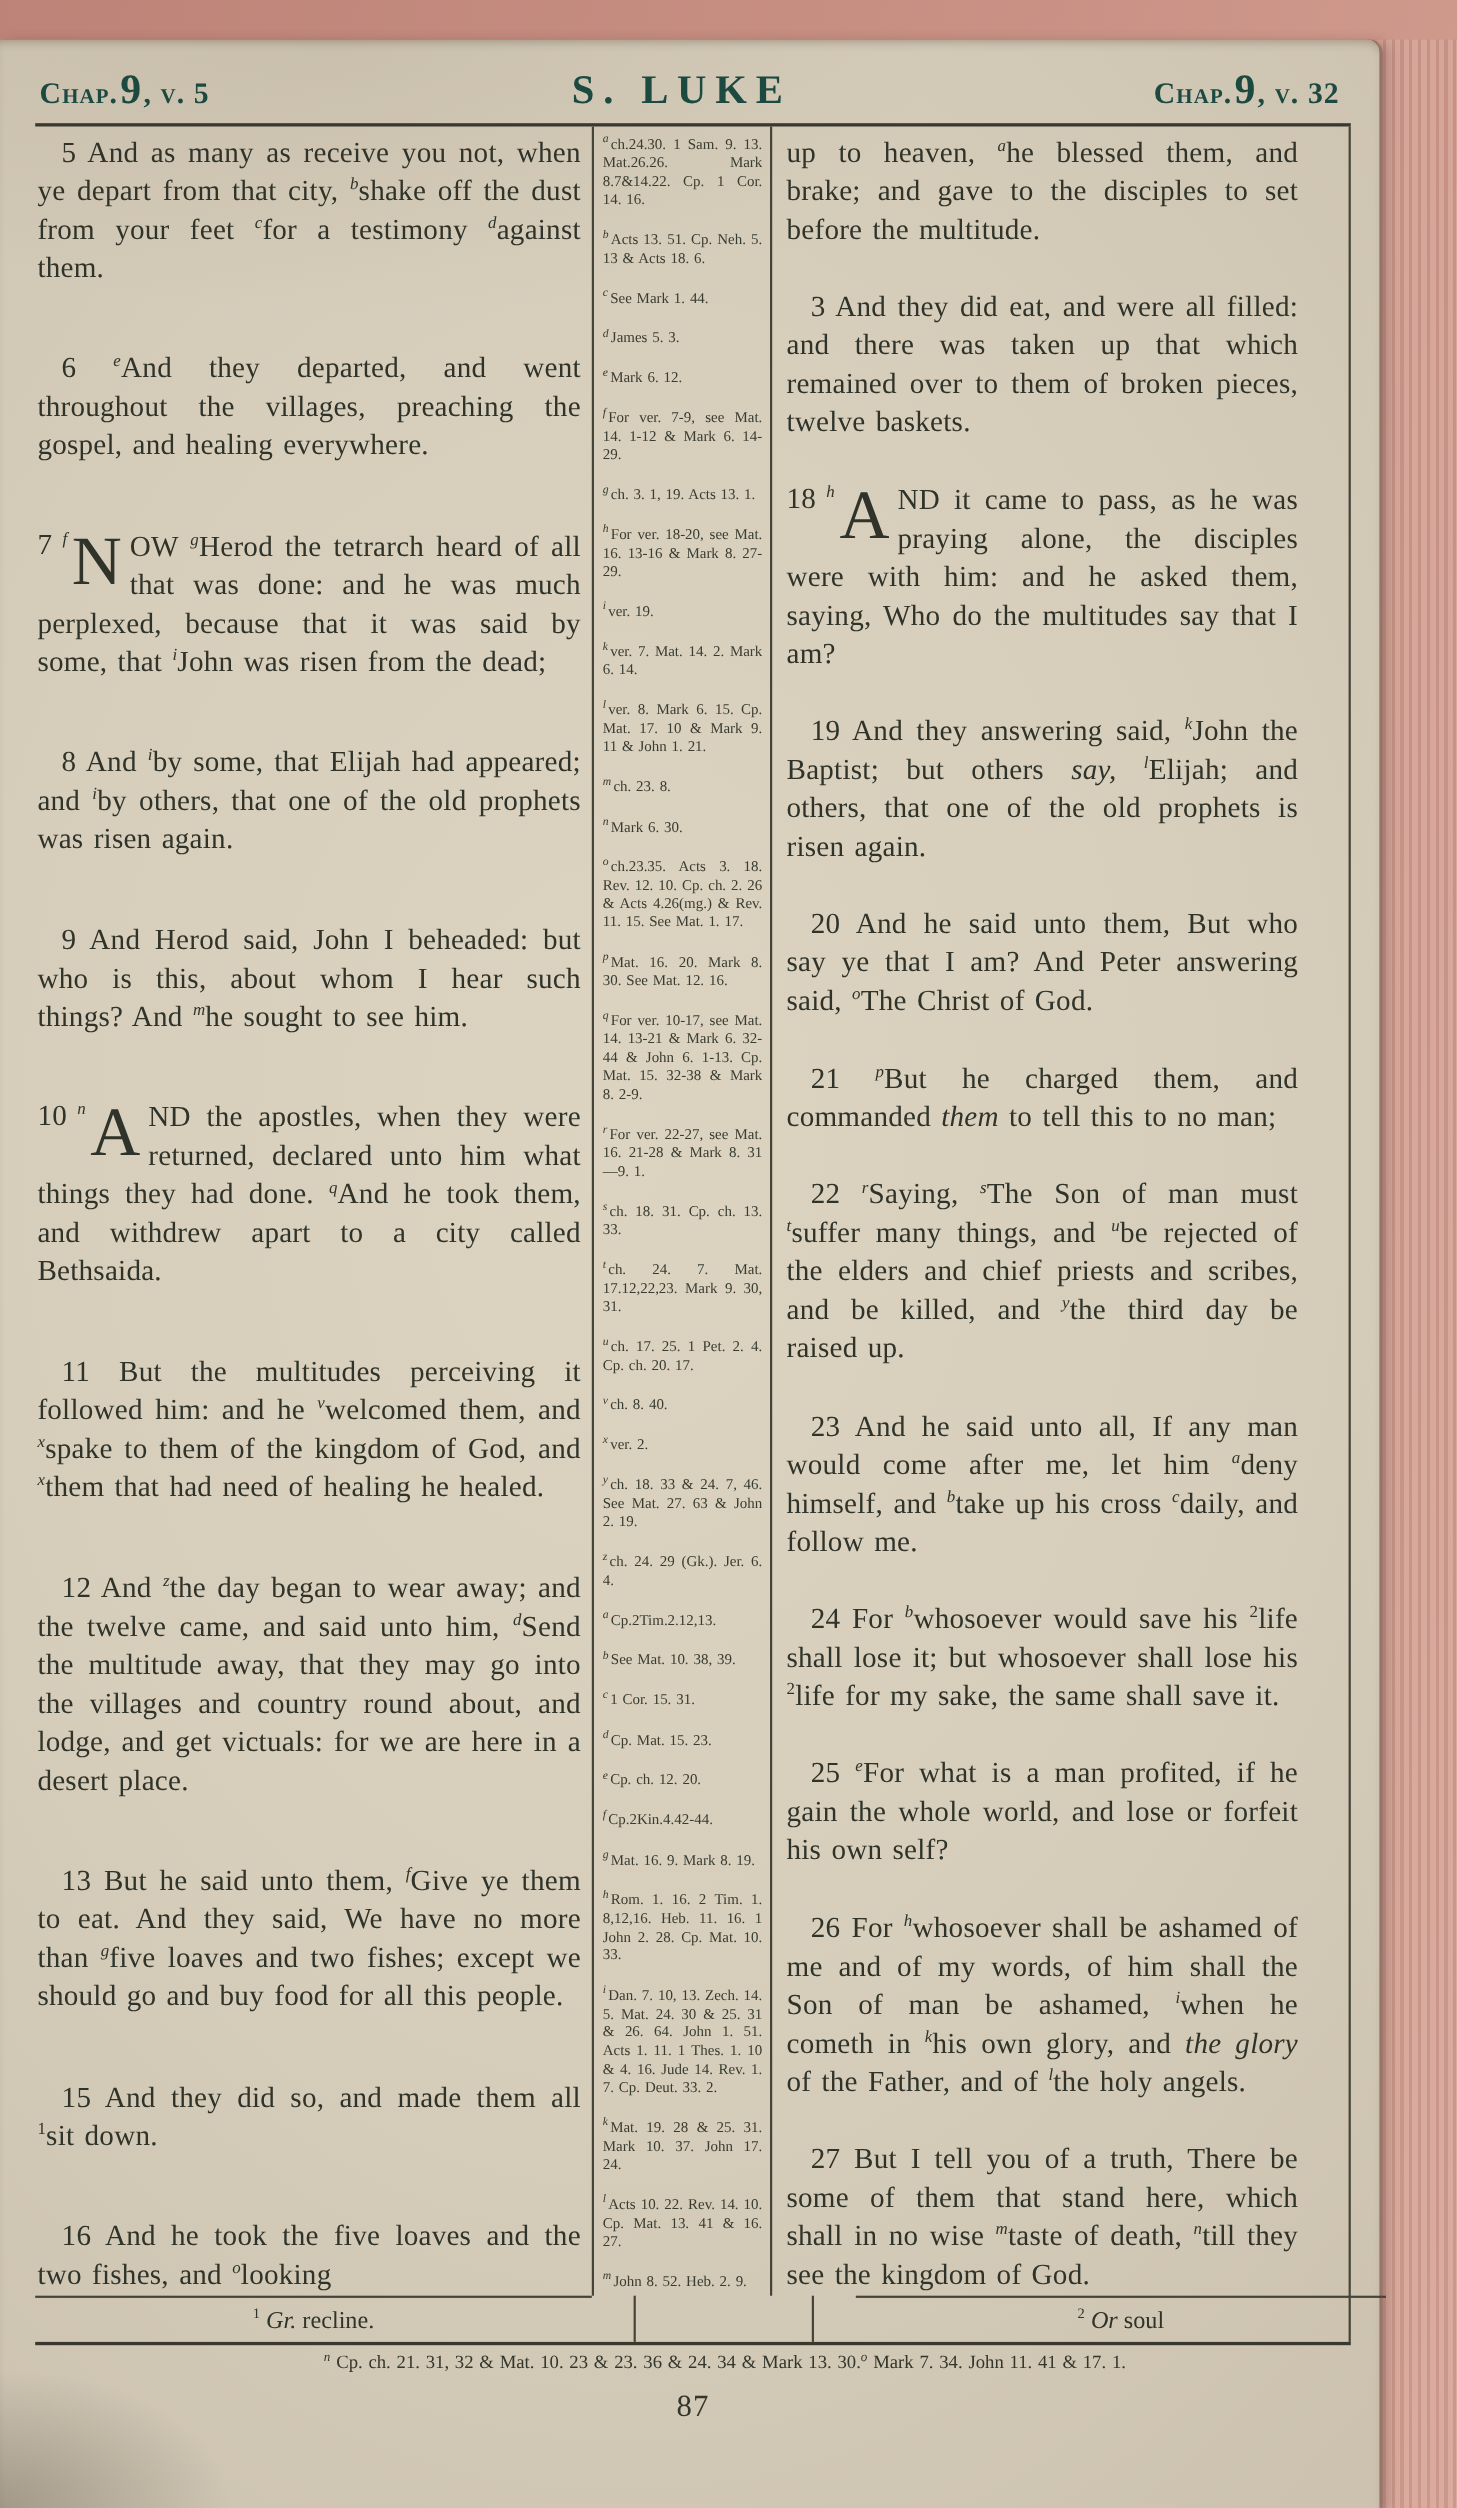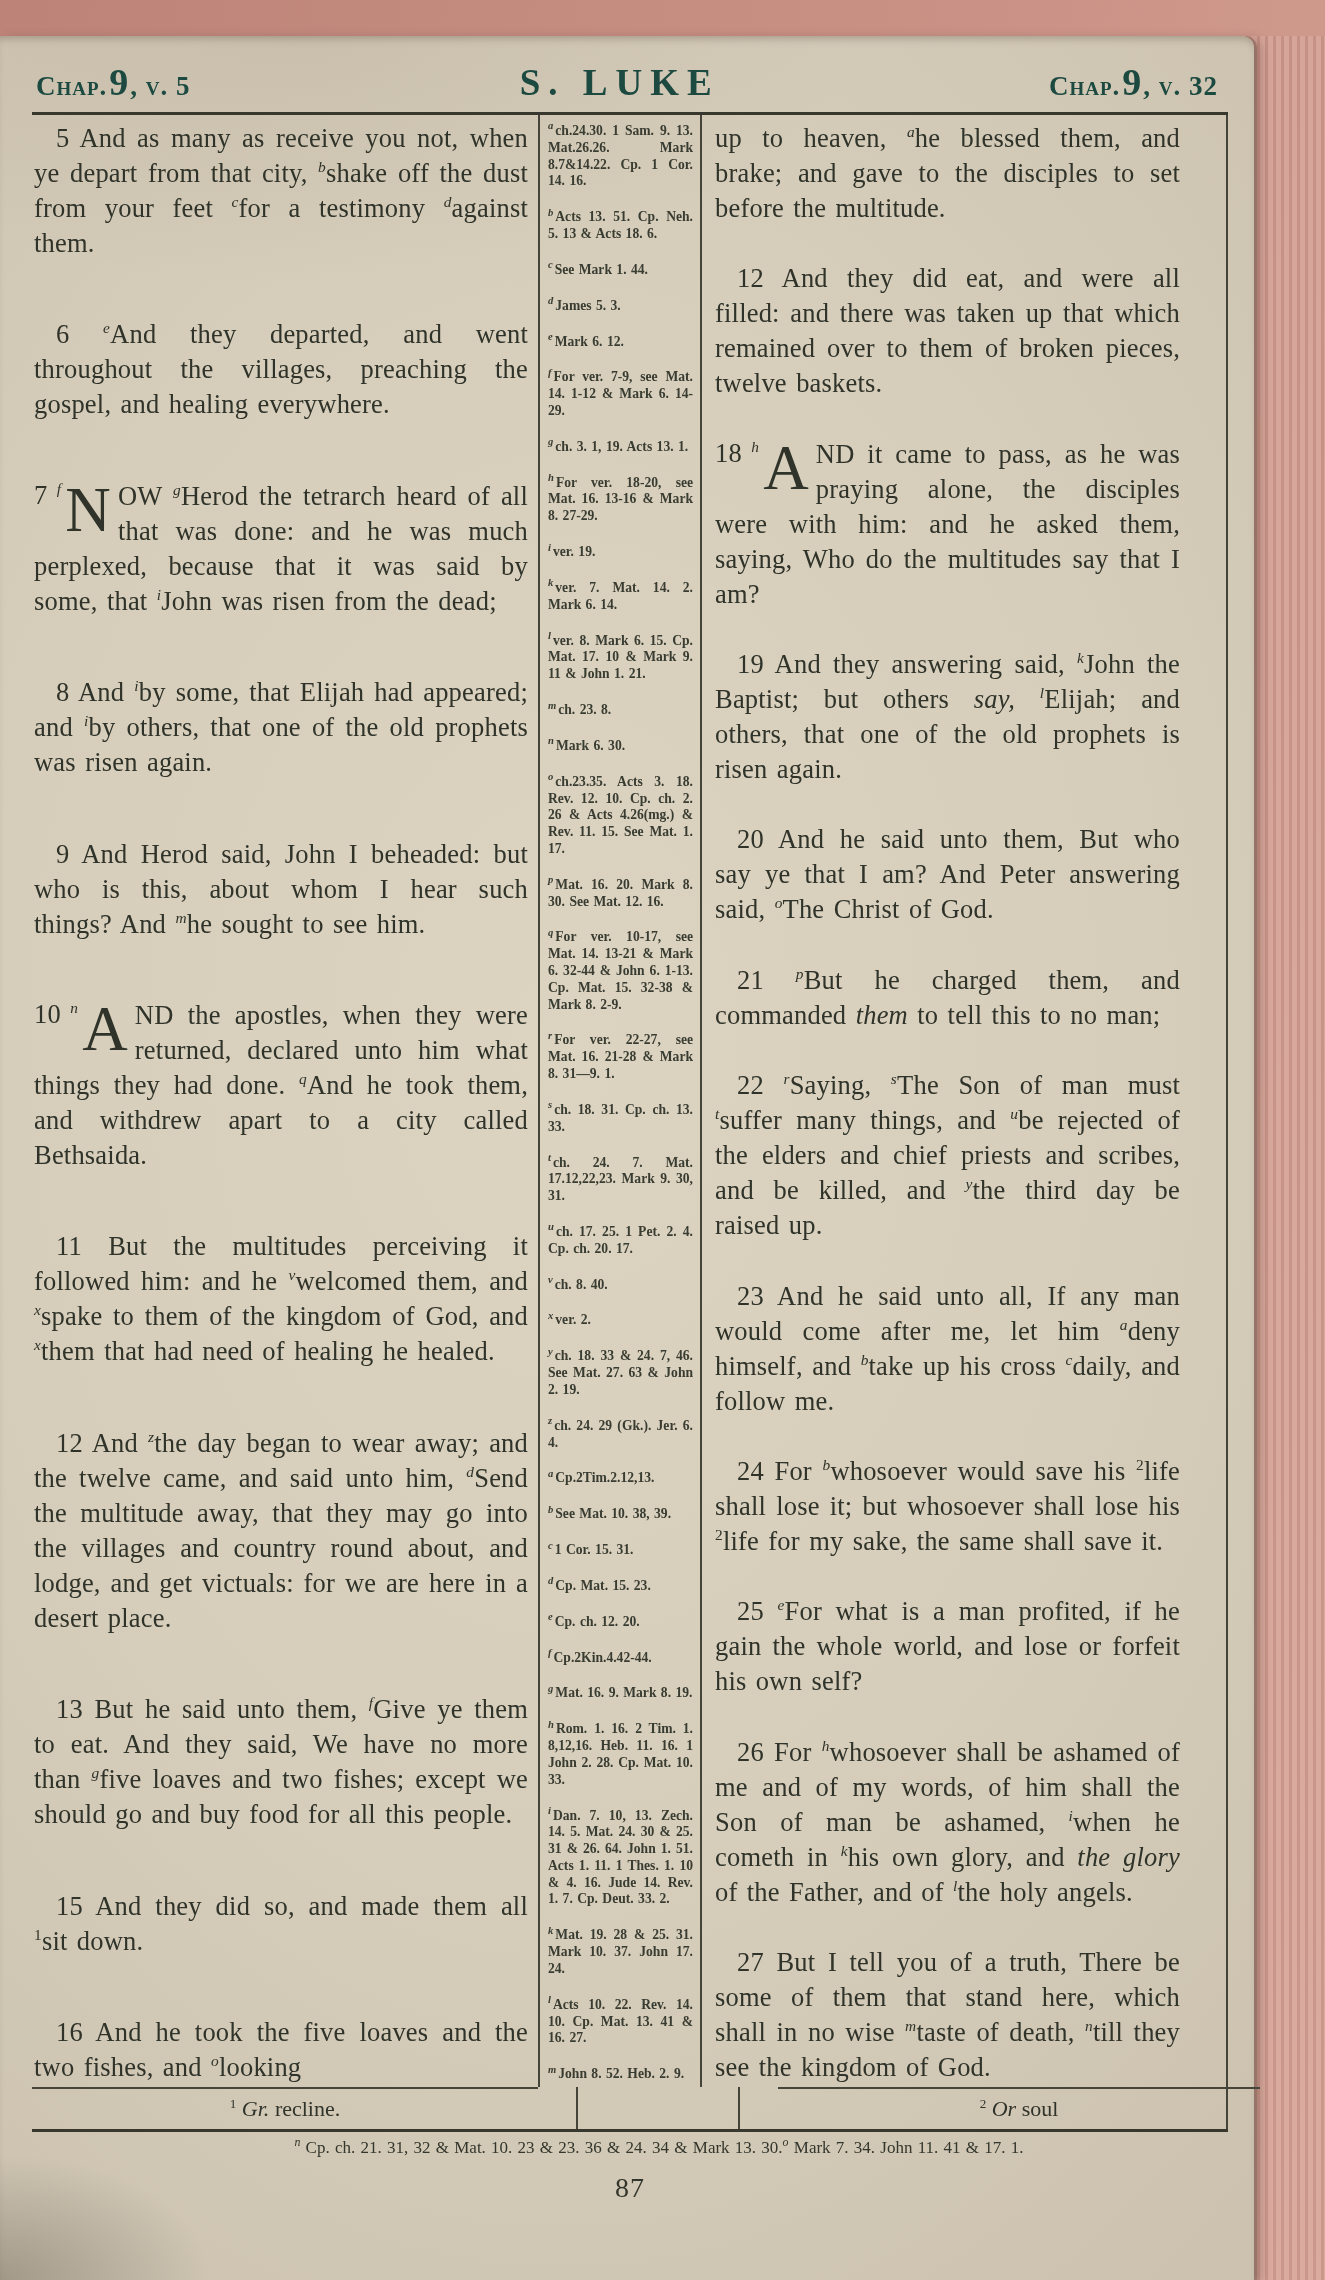--- a/index.html
+++ b/index.html
@@ -39,21 +39,21 @@
   .head-rule { border-top: 3px solid #39382e; margin-top: 8px; }
 
   .text-block { border-right: 2px solid #45443a; }
   .cols { display: grid; grid-template-columns: 506px 164px 482px; height: 1972px; }
   .col { overflow: hidden; display: flex; flex-direction: column; justify-content: space-between; }
   .col-left  { padding: 6px 10px 2px 2px; }
   .col-right { padding: 6px 4px 2px 13px; }
   .col-center {
     border-left: 2px solid #45443a; border-right: 2px solid #45443a;
     padding: 8px 7px 4px 8px;
-    font-size: 13.6px; line-height: 16.8px; color: #393c31; font-weight: bold;
+    font-size: 13.6px; line-height: 16.8px; color: #393c31;
   }
   .verse {
     margin: 0; text-indent: 22px; text-align: justify;
     font-size: 26.5px; line-height: 35px; color: #2f3329;
     word-spacing: 2.5px; letter-spacing: .2px;
   }
   .verse.noindent, .verse.dc-par { text-indent: 0; }
   .verse sup { line-height: 0; vertical-align: super; }
   .verse sup.rf { font-size: 58%; font-style: italic; }
   .verse sup.fn { font-size: 58%; font-style: normal; }
@@ -146,21 +146,21 @@
           <p class="ref"><sup class="rl">f</sup>Cp.2Kin.4.42-44.</p>
           <p class="ref"><sup class="rl">g</sup>Mat. 16. 9. Mark 8. 19.</p>
           <p class="ref"><sup class="rl">h</sup>Rom. 1. 16. 2 Tim. 1. 8,12,16. Heb. 11. 16. 1 John 2. 28. Cp. Mat. 10. 33.</p>
           <p class="ref"><sup class="rl">i</sup>Dan. 7. 10, 13. Zech. 14. 5. Mat. 24. 30 &amp; 25. 31 &amp; 26. 64. John 1. 51. Acts 1. 11. 1 Thes. 1. 10 &amp; 4. 16. Jude 14. Rev. 1. 7. Cp. Deut. 33. 2.</p>
           <p class="ref"><sup class="rl">k</sup>Mat. 19. 28 &amp; 25. 31. Mark 10. 37. John 17. 24.</p>
           <p class="ref"><sup class="rl">l</sup>Acts 10. 22. Rev. 14. 10. Cp. Mat. 13. 41 &amp; 16. 27.</p>
           <p class="ref"><sup class="rl">m</sup>John 8. 52. Heb. 2. 9.</p>
         </div>
       <div class="col col-right">
           <p class="verse noindent">up to heaven, <sup class="rf">a</sup>he blessed them, and brake; and gave to the disciples to set before the multitude.</p>
-          <p class="verse">12 And they did eat, and were all filled: and there was taken up that which remained over to them of broken pieces, twelve baskets.</p>
+          <p class="verse">3 And they did eat, and were all filled: and there was taken up that which remained over to them of broken pieces, twelve baskets.</p>
           <p class="verse dc-par"><span class="dcwrap">
               <span class="dcpre">18 <sup class="rf">h</sup></span>
               <span class="dcap">A</span>
             </span>ND it came to pass, as he was praying alone, the disciples were with him: and he asked them, saying, Who do the multitudes say that I am?</p>
           <p class="verse">19 And they answering said, <sup class="rf">k</sup>John the Baptist; but others <i>say,</i> <sup class="rf">l</sup>Elijah; and others, that one of the old prophets is risen again.</p>
           <p class="verse">20 And he said unto them, But who say ye that I am? And Peter answering said, <sup class="rf">o</sup>The Christ of God.</p>
           <p class="verse">21 <sup class="rf">p</sup>But he charged them, and commanded <i>them</i> to tell this to no man;</p>
           <p class="verse">22 <sup class="rf">r</sup>Saying, <sup class="rf">s</sup>The Son of man must <sup class="rf">t</sup>suffer many things, and <sup class="rf">u</sup>be rejected of the elders and chief priests and scribes, and be killed, and <sup class="rf">y</sup>the third day be raised up.</p>
           <p class="verse">23 And he said unto all, If any man would come after me, let him <sup class="rf">a</sup>deny himself, and <sup class="rf">b</sup>take up his cross <sup class="rf">c</sup>daily, and follow me.</p>
           <p class="verse">24 For <sup class="rf">b</sup>whosoever would save his <sup class="fn">2</sup>life shall lose it; but whosoever shall lose his <sup class="fn">2</sup>life for my sake, the same shall save it.</p>

